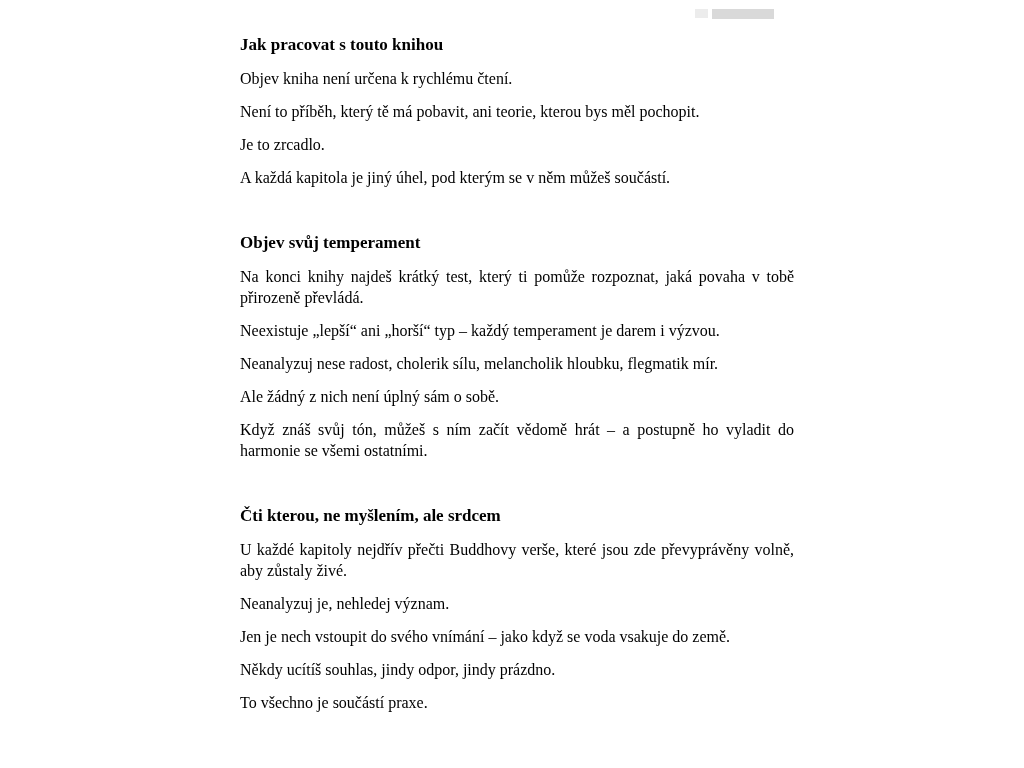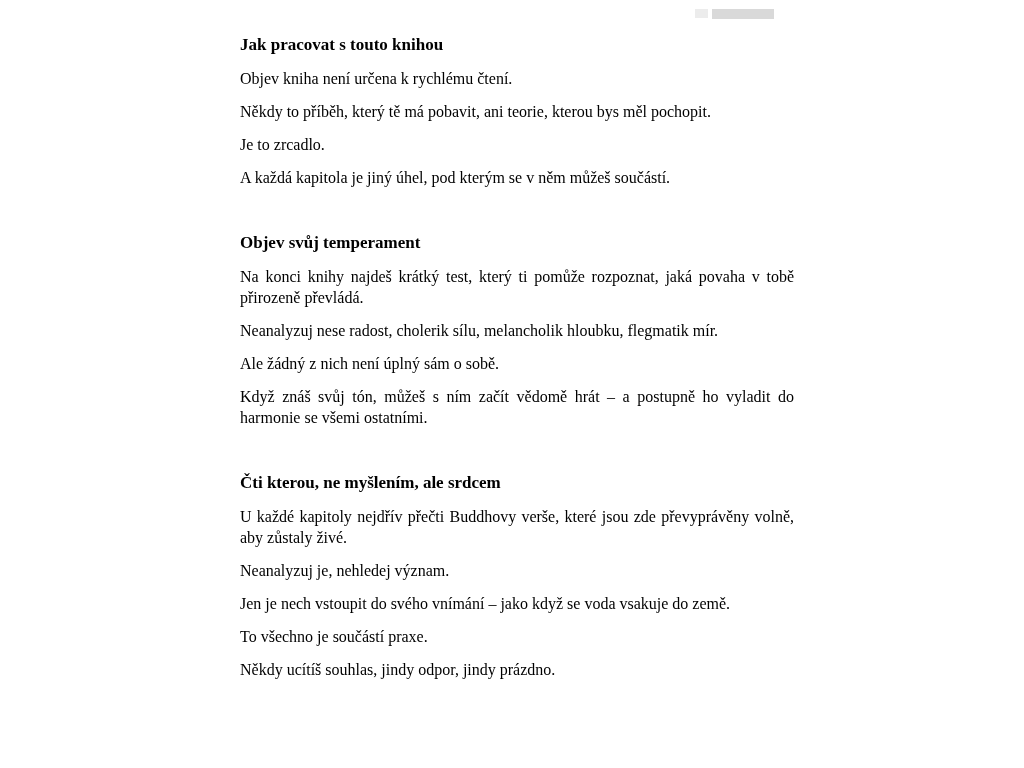--- a/index.html
+++ b/index.html
@@ -49,35 +49,36 @@
 <body>
 
 <div class="ui-fragment small"></div>
 <div class="ui-fragment large"></div>
 
 <div class="page">
 
   <div class="section">
     <h2 class="section-heading">Jak pracovat s touto knihou</h2>
     <p class="para">Objev kniha není určena k rychlému čtení.</p>
-    <p class="para">Někdy to příběh, který tě má pobavit, ani teorie, kterou bys měl pochopit.</p>
+    <p class="para">Není to příběh, který tě má pobavit, ani teorie, kterou bys měl pochopit.</p>
     <p class="para">Je to zrcadlo.</p>
     <p class="para">A každá kapitola je jiný úhel, pod kterým se v něm můžeš součástí.</p>
   </div>
 
   <div class="section">
     <h2 class="section-heading">Objev svůj temperament</h2>
     <p class="para">Na konci knihy najdeš krátký test, který ti pomůže rozpoznat, jaká povaha v tobě přirozeně převládá.</p>
+    <p class="para">Neexistuje „lepší“ ani „horší“ typ – každý temperament je darem i výzvou.</p>
     <p class="para">Neanalyzuj nese radost, cholerik sílu, melancholik hloubku, flegmatik mír.</p>
     <p class="para">Ale žádný z nich není úplný sám o sobě.</p>
     <p class="para">Když znáš svůj tón, můžeš s ním začít vědomě hrát – a postupně ho vyladit do harmonie se všemi ostatními.</p>
   </div>
 
   <div class="section">
     <h2 class="section-heading">Čti kterou, ne myšlením, ale srdcem</h2>
     <p class="para">U každé kapitoly nejdřív přečti Buddhovy verše, které jsou zde převyprávěny volně, aby zůstaly živé.</p>
     <p class="para">Neanalyzuj je, nehledej význam.</p>
     <p class="para">Jen je nech vstoupit do svého vnímání – jako když se voda vsakuje do země.</p>
+    <p class="para">Někdy ucítíš souhlas, jindy odpor, jindy prázdno.</p>
     <p class="para">To všechno je součástí praxe.</p>
-    <p class="para">Někdy ucítíš souhlas, jindy odpor, jindy prázdno.</p>
   </div>
 
 </div>
 
 </body></html>

